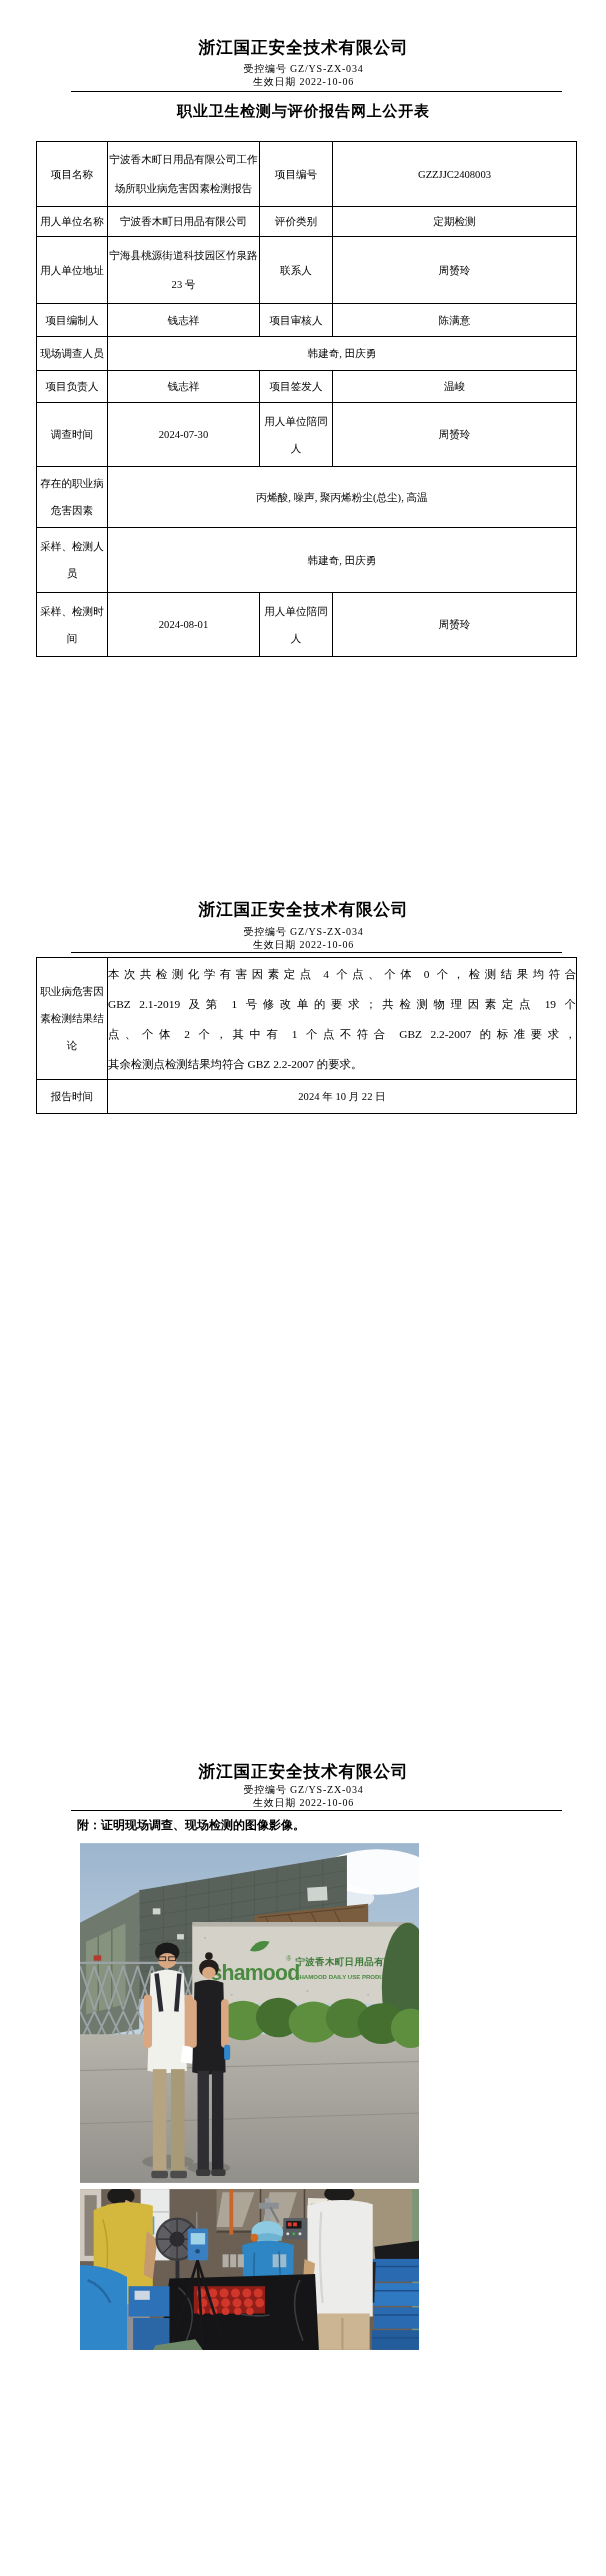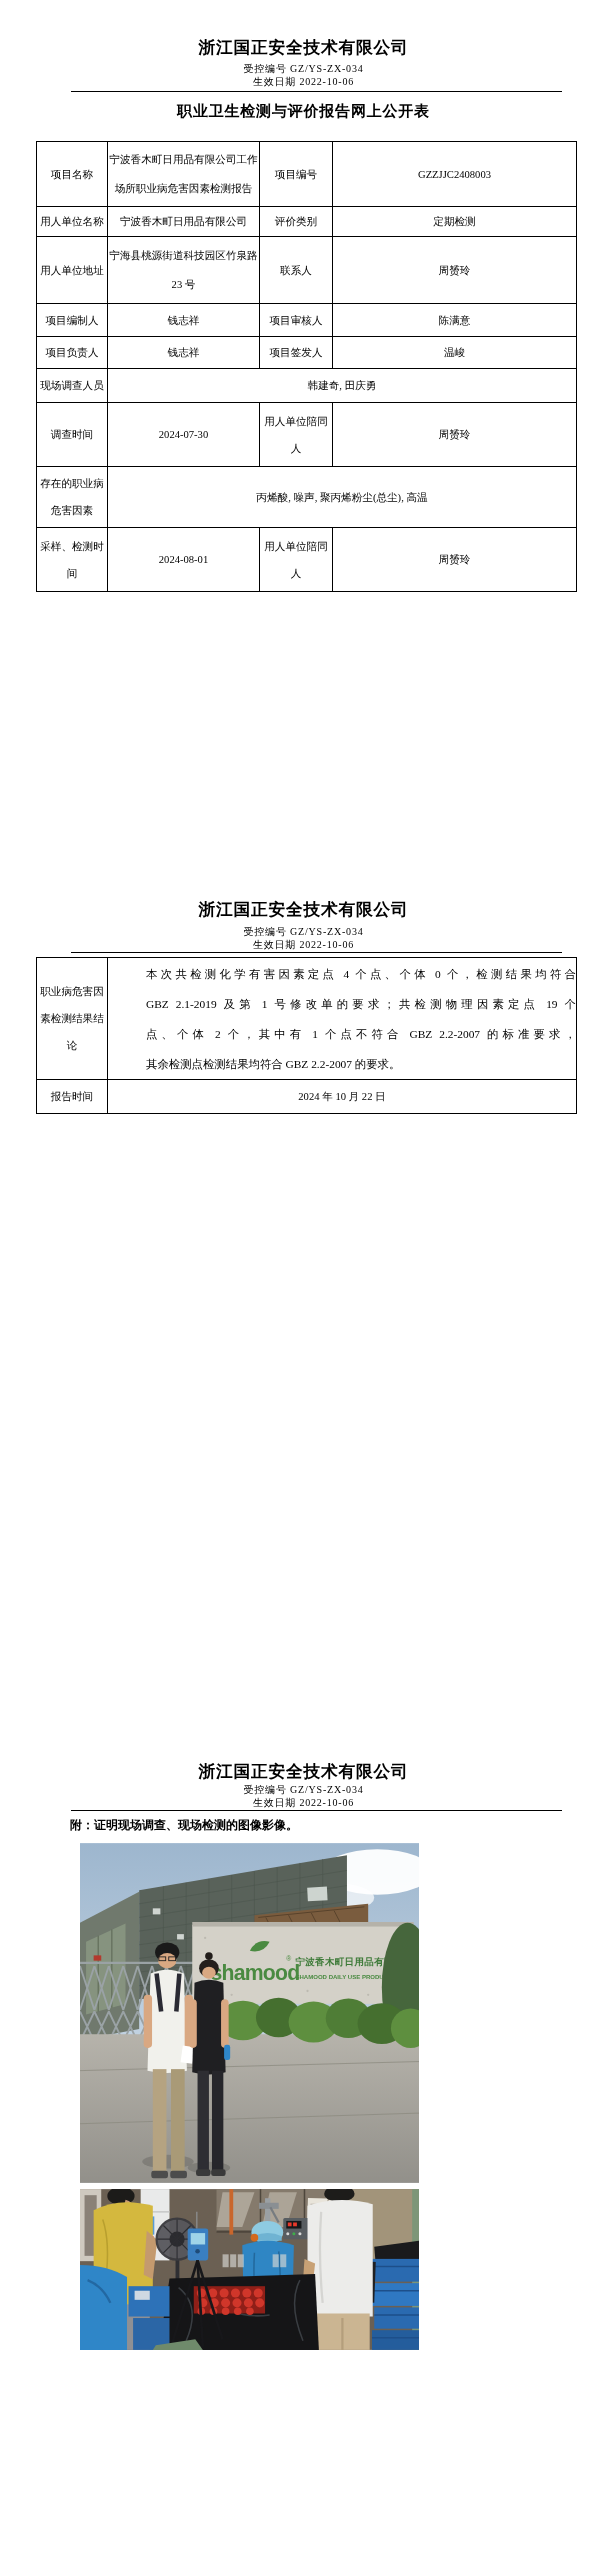--- a/index.html
+++ b/index.html
@@ -23,25 +23,25 @@
   }
   table.t {
     position: absolute; left: 36px; width: 540px;
     border-collapse: collapse; table-layout: fixed;
   }
   table.t td {
     border: 0.8px solid #000; text-align: center; vertical-align: middle;
     font-size: 10.6px; line-height: 27px; padding: 0; overflow: hidden;
   }
   td.concl { text-align: justify; padding: 0 3.8px; }
-  .cl { font-size: 11.4px; line-height: 30px; text-align: justify; margin-left: 38px; }
+  .cl { font-size: 11.4px; line-height: 30px; text-align: justify; }
   .jl { text-align-last: justify; }
   .note {
     font-family: "Liberation Sans", "DejaVu Sans", sans-serif;
-    font-weight: bold; font-size: 12px; left: 70px;
+    font-weight: bold; font-size: 12px; left: 77px;
   }
   .photo { position: absolute; left: 80px; width: 339px; overflow: hidden; }
   .photo svg { display: block; width: 100%; height: 100%; }
 </style>
 </head>
 <body>
 
 <div class="abs centerline company" style="top:36px">浙江国正安全技术有限公司</div>
 <div class="abs centerline meta" style="top:62px">
   <span>受控编号</span>
@@ -85,39 +85,43 @@
     </td>
     <td>联系人</td>
     <td>周赟玲</td>
   </tr>
   <tr style="height:33px">
     <td>项目编制人</td>
     <td>钱志祥</td>
     <td>项目审核人</td>
     <td>陈满意</td>
   </tr>
+  <tr style="height:34px">
+    <td>现场调查人员</td>
+    <td colspan="3">韩建奇, 田庆勇</td>
+  </tr>
   <tr style="height:32px">
     <td>项目负责人</td>
     <td>钱志祥</td>
     <td>项目签发人</td>
     <td>温峻</td>
   </tr>
-  <tr style="height:34px">
-    <td>现场调查人员</td>
-    <td colspan="3">韩建奇, 田庆勇</td>
-  </tr>
   <tr style="height:64px">
     <td>调查时间</td>
     <td>2024-07-30</td>
     <td>用人单位陪同人</td>
     <td>周赟玲</td>
   </tr>
   <tr style="height:61px">
     <td>存在的职业病危害因素</td>
     <td colspan="3">丙烯酸, 噪声, 聚丙烯粉尘(总尘), 高温</td>
+  </tr>
+  <tr style="height:65px">
+    <td>采样、检测人员</td>
+    <td colspan="3">韩建奇, 田庆勇</td>
   </tr>
   <tr style="height:64px">
     <td>采样、检测时间</td>
     <td>2024-08-01</td>
     <td>用人单位陪同人</td>
     <td>周赟玲</td>
   </tr>
 </tbody>
   </table>
 

